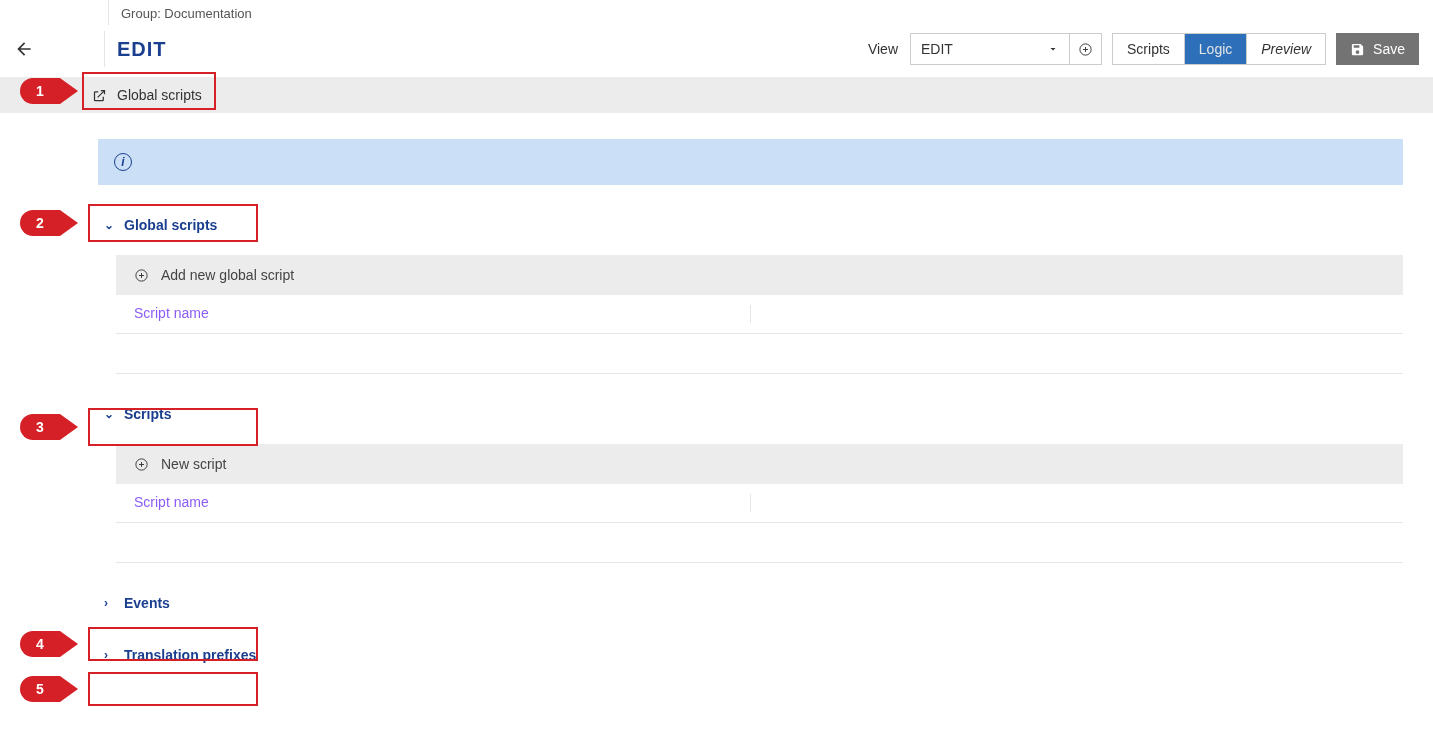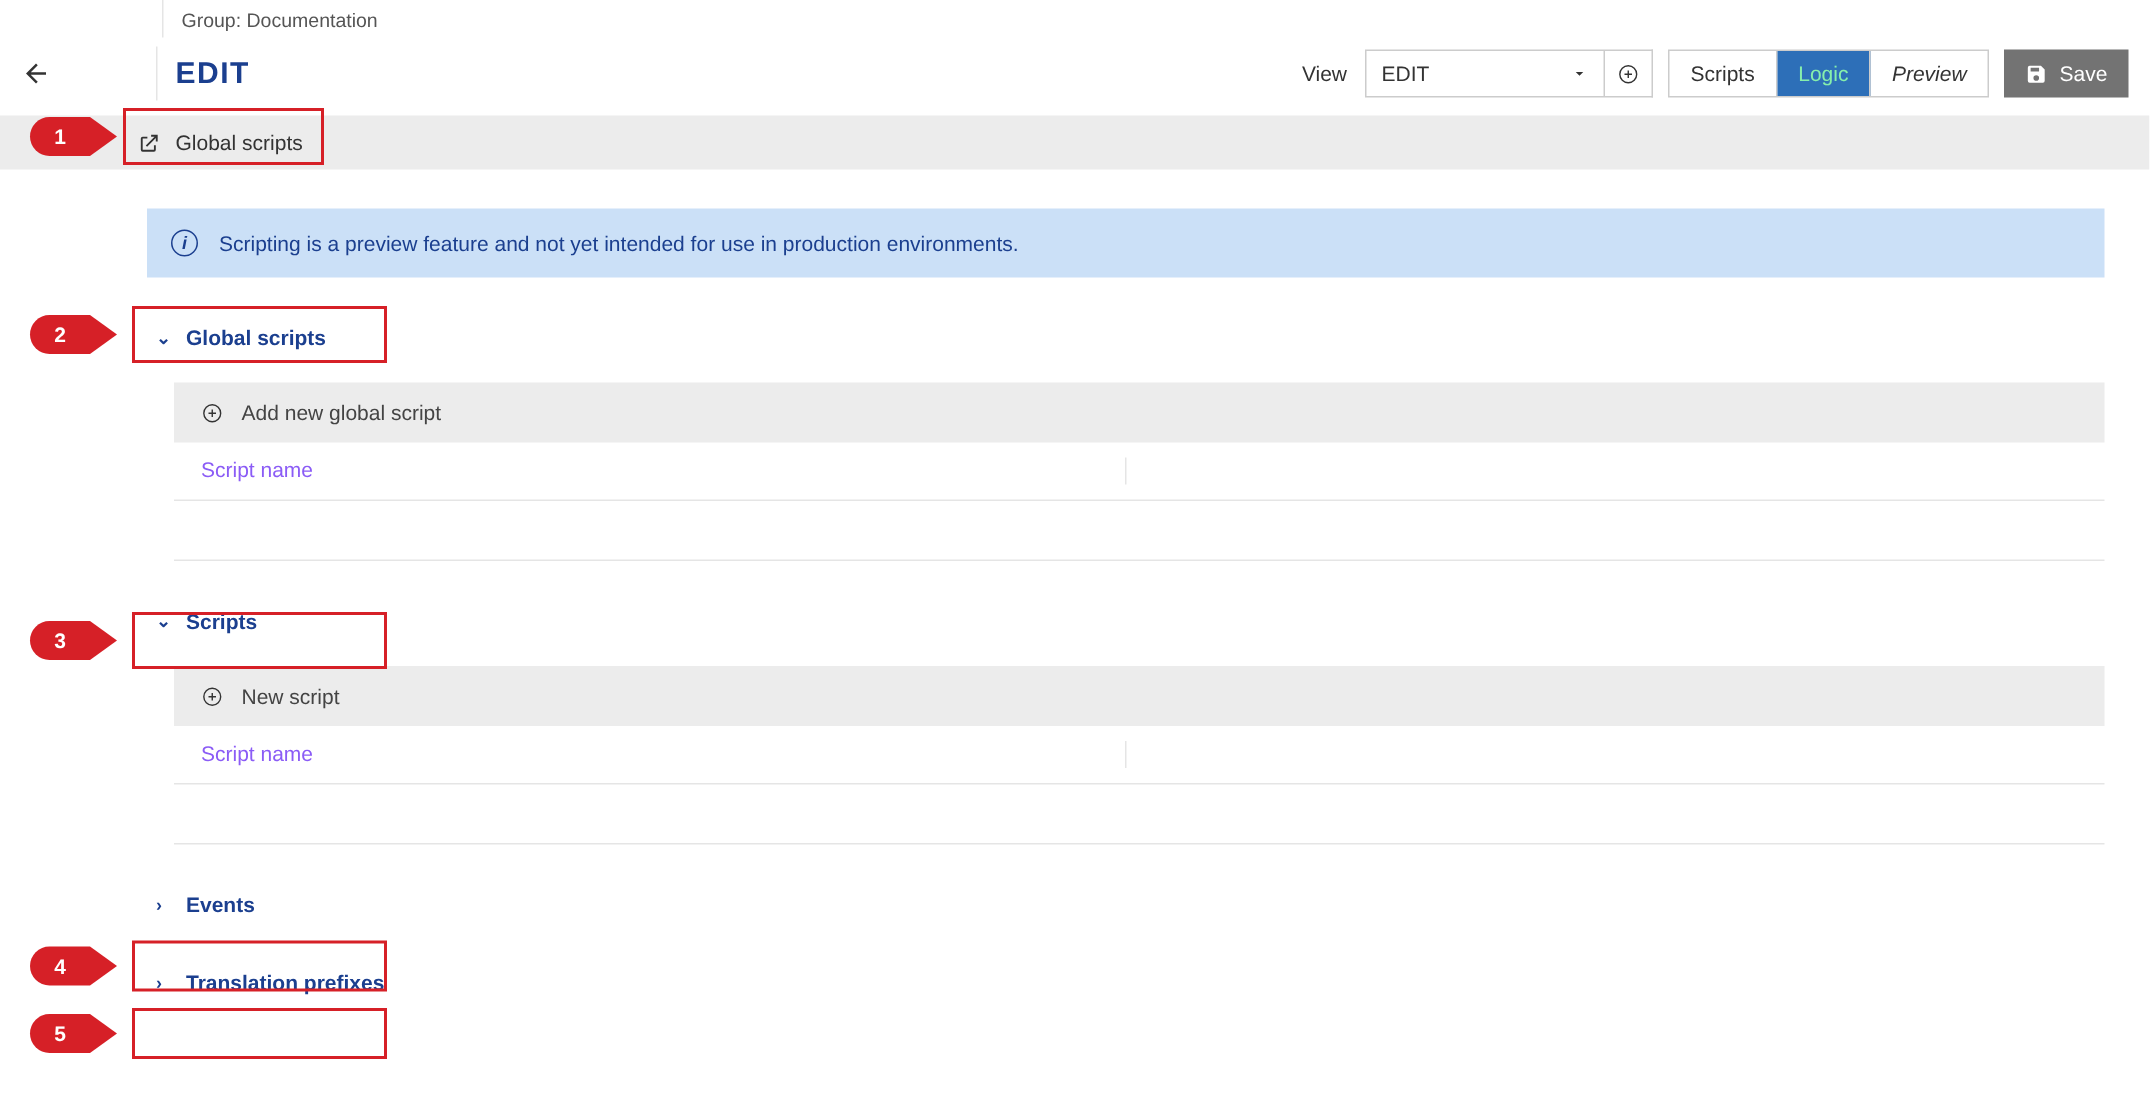--- a/index.html
+++ b/index.html
@@ -83,21 +83,21 @@
   display: flex;
   align-items: center;
   cursor: pointer;
   font-size: 14px;
   color: #333;
   border-right: 1px solid #ccc;
 }
 .tab:last-child { border-right: none; font-style: italic; }
 .tab.active {
   background: #2d6fb8;
-  color: #86efac;
+  color: #e5e5e5;
 }
 .save-btn {
   background: #737373;
   color: #fff;
   height: 32px;
   padding: 0 14px;
   display: flex;
   align-items: center;
   gap: 8px;
   cursor: pointer;
@@ -269,21 +269,20 @@
         <svg width="15" height="15" viewBox="0 0 24 24">
           <path d="M14 3h7v7h-2V6.4l-9.3 9.3-1.4-1.4L17.6 5H14V3zM5 5h5v2H5v12h12v-5h2v5a2 2 0 01-2 2H5a2 2 0 01-2-2V7a2 2 0 012-2z" fill="#333"></path>
         </svg>
       </span>
     <span>Global scripts</span>
   </div>
 </div>
 
 <div class="info-banner">
   <div class="info-icon-circle">i</div>
-  <span>Scripting is a preview feature and not yet intended for use in production environments.</span>
 </div>
 
 <div class="section">
   <div class="section-header">
     <span class="chev">⌄</span>
     <span>Global scripts</span>
   </div>
   <div class="section-body">
     <div class="add-row">
       <span>

